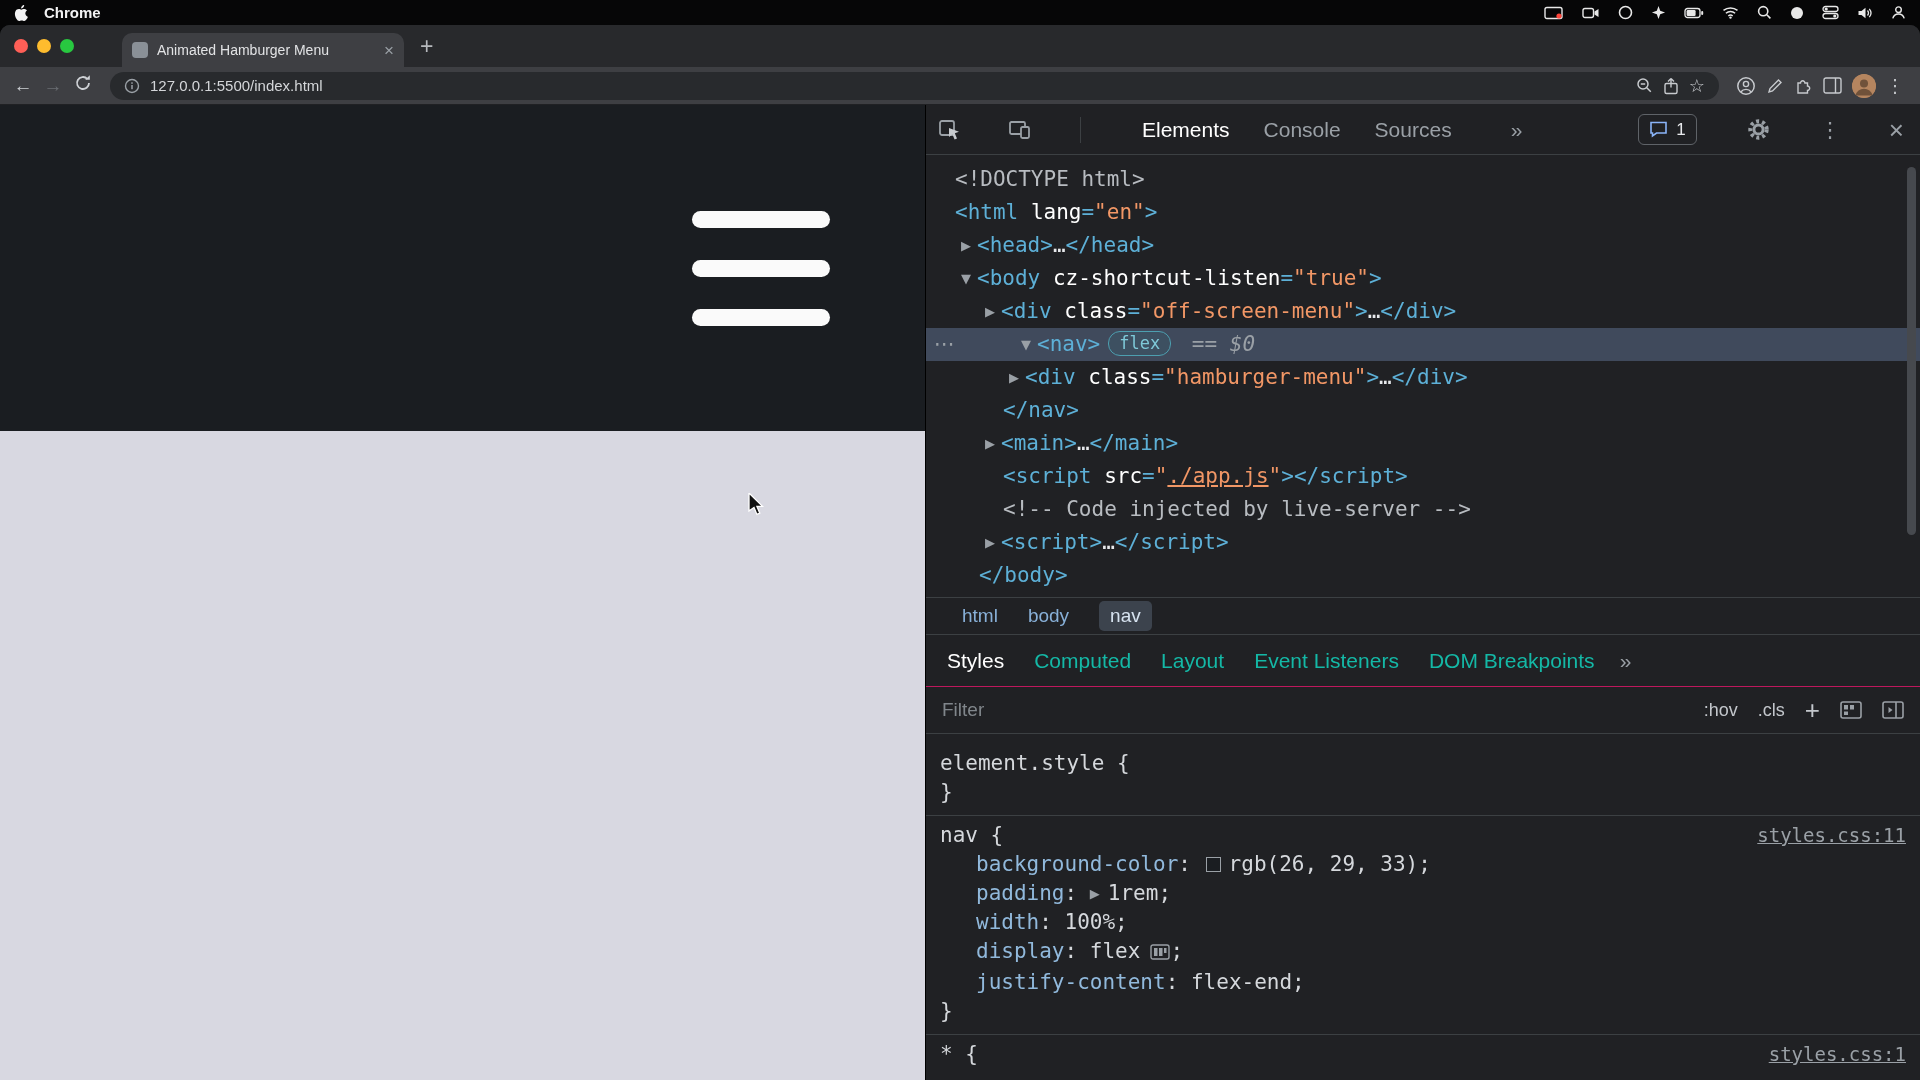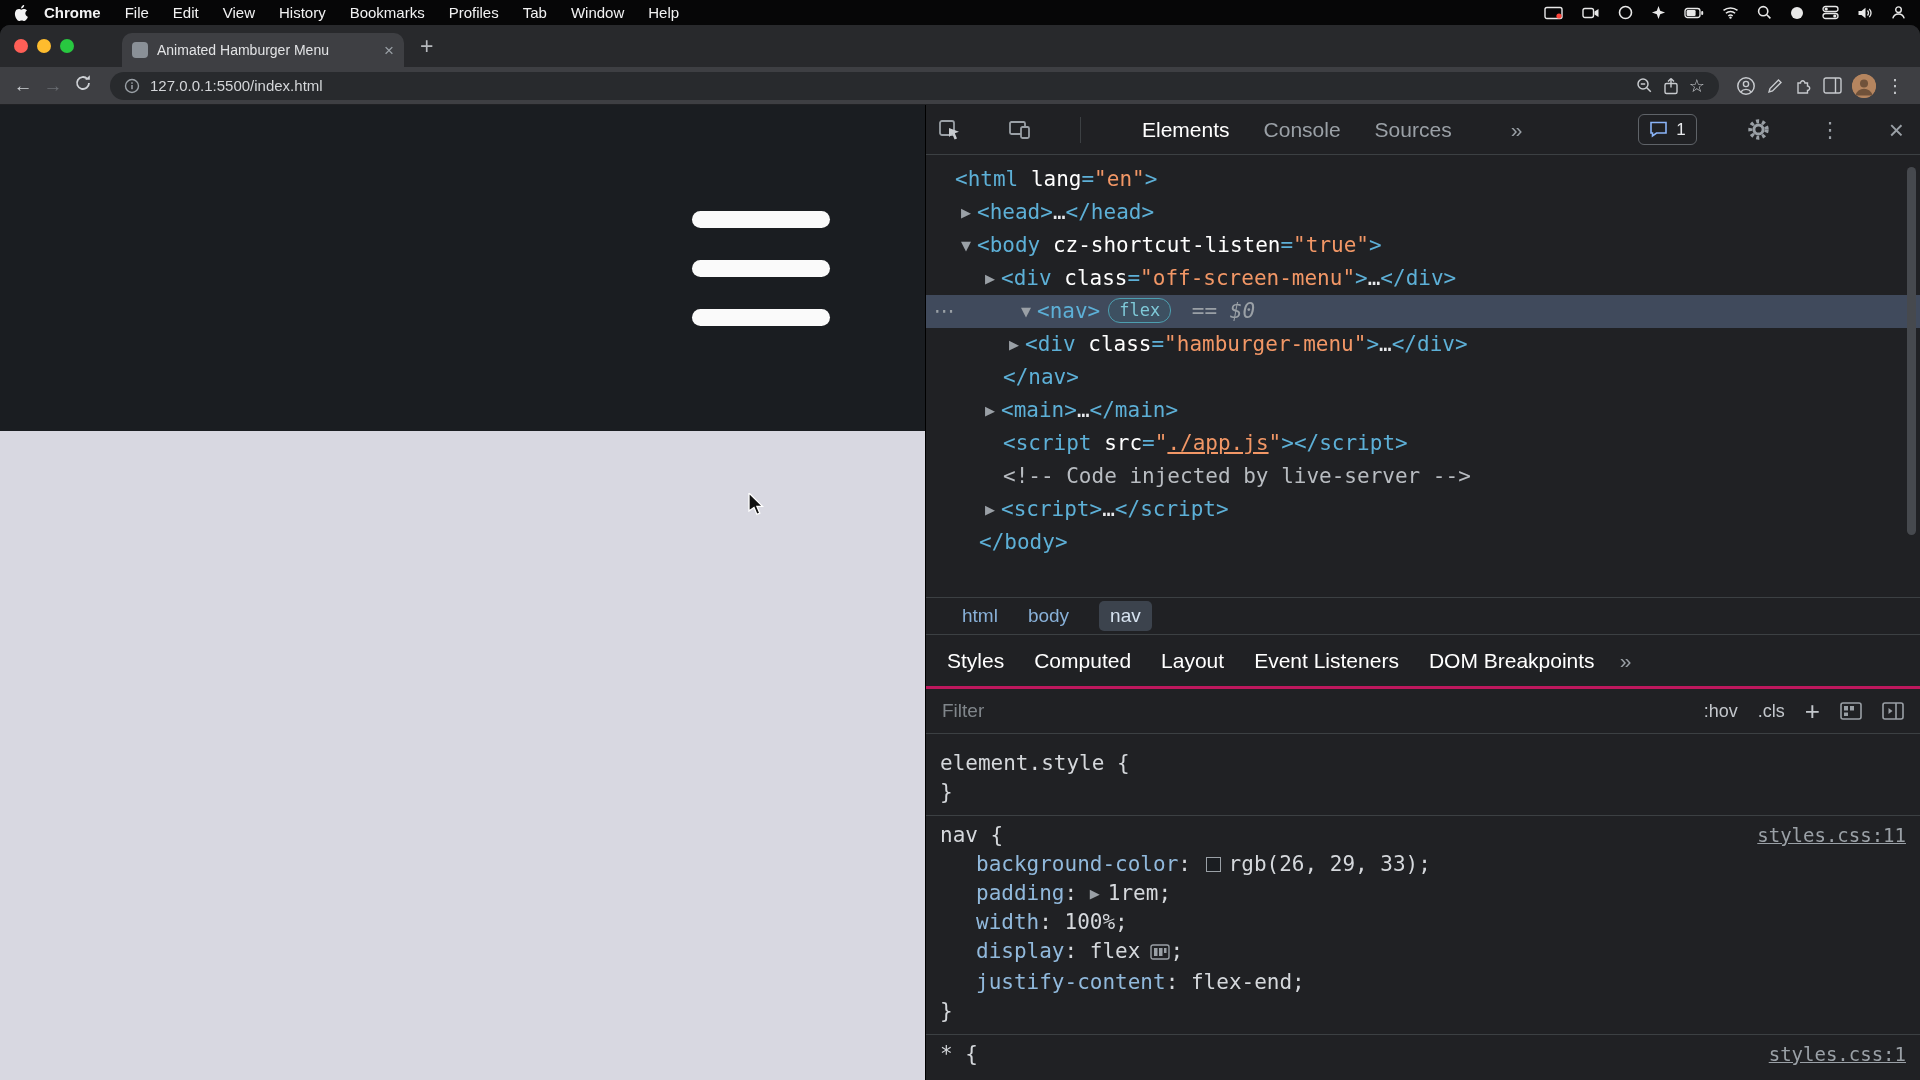--- a/index.html
+++ b/index.html
@@ -79,24 +79,24 @@
   .tk-eq{color:#9aa0a6;}
   .tk-dollar{color:#9aa0a6;font-style:italic;}
   .flex-badge{display:inline-block;border:1px solid #4d9fb0;color:#7fc9d8;background:rgba(46,117,130,0.15);border-radius:12px;padding:0 10px;margin:0 8px;font-size:17px;line-height:23px;vertical-align:2px;}
 
   .crumbs{height:37px;flex:none;border-top:1px solid #3c4043;display:flex;align-items:center;padding:0 0 0 36px;gap:30px;}
   .crumb{color:#88b0d8;font-size:19px;}
   .crumb.sel{background:#3c434d;color:#d7e3f0;padding:4px 11px;border-radius:5px;}
 
   .styles-tabs{height:52px;flex:none;border-top:1px solid #3c4043;display:flex;align-items:center;padding:0 6px;}
   .st-tabs{display:flex;height:100%;}
-  .st-tab{padding:0 15px;font-size:21px;color:#ffffff;display:flex;align-items:center;}
+  .st-tab{padding:0 15px;font-size:21px;color:#14b8a6;display:flex;align-items:center;}
   .st-tab.active{color:#ffffff;}
 
-  .filter-bar{height:48px;flex:none;border-top:3px solid #be185d;border-bottom:1px solid #3c4043;display:flex;align-items:center;padding:0 16px;gap:20px;}
+  .filter-bar{height:48px;flex:none;border-top:1px solid #be185d;border-bottom:1px solid #3c4043;display:flex;align-items:center;padding:0 16px;gap:20px;}
   .filter-text{color:#80868b;font-size:19px;flex:1;}
   .tb-txt{color:#c3c7cc;font-size:18px;}
   .tb-plus{color:#c3c7cc;font-size:26px;line-height:1;}
   .fb-ic{display:flex;align-items:center;}
 
   .styles-pane{flex:1;font-family:"DejaVu Sans Mono",monospace;font-size:21px;line-height:29px;padding-top:10px;overflow:hidden;}
   .rule{border-bottom:1px solid #3c4043;padding:5px 14px 8px;}
   .rule.partial{border-bottom:none;}
   .r-head{overflow:hidden;}
   .css-sel{color:#d5d8dc;}
@@ -118,31 +118,20 @@
 
 <div class="screen">
 
   <div class="menubar">
     <span class="apple">
       <svg width="14" height="16" viewBox="0 0 14 16">
           <path fill="#f2f2f3" d="M11.3 8.6c0-2 1.6-2.9 1.7-3-0.9-1.3-2.3-1.5-2.8-1.5-1.2-.1-2.3.7-2.9.7-.6 0-1.5-.7-2.5-.7C3.5 4.1 2.3 4.8 1.6 6c-1.4 2.4-.4 6 1 8 .7 1 1.5 2 2.5 2 1 0 1.4-.6 2.6-.6 1.2 0 1.5.6 2.6.6s1.8-1 2.4-1.9c.8-1.1 1.1-2.2 1.1-2.2s-2.4-1-2.5-3.3zM9.4 2.3c.5-.7.9-1.6.8-2.3-.8 0-1.7.5-2.3 1.2-.5.6-.9 1.5-.8 2.3.9.1 1.8-.5 2.3-1.2z"></path>
         </svg>
     </span>
     <span class="mb-app">Chrome</span>
-    <span class="mb-items" id="mb-items">
-        <span class="mb-item">File</span>
-        <span class="mb-item">Edit</span>
-        <span class="mb-item">View</span>
-        <span class="mb-item">History</span>
-        <span class="mb-item">Bookmarks</span>
-        <span class="mb-item">Profiles</span>
-        <span class="mb-item">Tab</span>
-        <span class="mb-item">Window</span>
-        <span class="mb-item">Help</span>
-      </span>
     <span class="mb-status">
       <span class="mbi">
           <svg width="20" height="16" viewBox="0 0 20 16">
             <rect x="1" y="2.5" width="17" height="11" rx="2" fill="none" stroke="#e8e8e8" stroke-width="1.4"></rect>
             <circle cx="15" cy="11" r="2.6" fill="#ff453a"></circle>
           </svg>
         </span>
       <span class="mbi">
           <svg width="18" height="14" viewBox="0 0 18 14">
             <rect x="1" y="2.5" width="10.5" height="9" rx="2" fill="none" stroke="#e8e8e8" stroke-width="1.4"></rect>
@@ -334,20 +323,21 @@
               <svg width="23" height="23" viewBox="0 0 23 23">
                 <circle cx="11.5" cy="11.5" r="8.2" fill="none" stroke="#9aa0a6" stroke-width="4" stroke-dasharray="3 3"></circle>
                 <circle cx="11.5" cy="11.5" r="4.6" fill="none" stroke="#9aa0a6" stroke-width="3"></circle>
               </svg>
             </span>
           <span class="dt-kebab">⋮</span>
           <span class="dt-close">×</span>
         </div>
 
         <div class="dom-tree" id="dom-tree">
+            <div class="t-row"><span style="padding-left: 29px;"><span class="tk-doctype">&lt;!DOCTYPE html&gt;</span></span></div>
             <div class="t-row"><span style="padding-left: 29px;"><span class="tk-punct">&lt;</span><span class="tk-tag">html</span><span class="tk-attr"> lang</span><span class="tk-punct">=</span><span class="tk-str">"en"</span><span class="tk-punct">&gt;</span></span></div>
             <div class="t-row"><span style="padding-left: 53px;"><span class="arr">▶</span><span class="tk-punct">&lt;</span><span class="tk-tag">head</span><span class="tk-punct">&gt;</span><span class="tk-dots">…</span><span class="tk-punct">&lt;/</span><span class="tk-tag">head</span><span class="tk-punct">&gt;</span></span></div>
             <div class="t-row"><span style="padding-left: 53px;"><span class="arr">▼</span><span class="tk-punct">&lt;</span><span class="tk-tag">body</span><span class="tk-attr"> cz-shortcut-listen</span><span class="tk-punct">=</span><span class="tk-str">"true"</span><span class="tk-punct">&gt;</span></span></div>
             <div class="t-row"><span style="padding-left: 77px;"><span class="arr">▶</span><span class="tk-punct">&lt;</span><span class="tk-tag">div</span><span class="tk-attr"> class</span><span class="tk-punct">=</span><span class="tk-str">"off-screen-menu"</span><span class="tk-punct">&gt;</span><span class="tk-dots">…</span><span class="tk-punct">&lt;/</span><span class="tk-tag">div</span><span class="tk-punct">&gt;</span></span></div>
             <div class="t-row sel"><span class="hdots">⋯</span><span style="padding-left: 113px;"><span class="arr">▼</span><span class="tk-punct">&lt;</span><span class="tk-tag">nav</span><span class="tk-punct">&gt;</span><span class="flex-badge">flex</span><span class="tk-eq"> == </span><span class="tk-dollar">$0</span></span></div>
             <div class="t-row"><span style="padding-left: 101px;"><span class="arr">▶</span><span class="tk-punct">&lt;</span><span class="tk-tag">div</span><span class="tk-attr"> class</span><span class="tk-punct">=</span><span class="tk-str">"hamburger-menu"</span><span class="tk-punct">&gt;</span><span class="tk-dots">…</span><span class="tk-punct">&lt;/</span><span class="tk-tag">div</span><span class="tk-punct">&gt;</span></span></div>
             <div class="t-row"><span style="padding-left: 77px; margin-top: 48px;"><span class="tk-punct">&lt;/</span><span class="tk-tag">nav</span><span class="tk-punct">&gt;</span></span></div>
             <div class="t-row"><span style="padding-left: 77px;"><span class="arr">▶</span><span class="tk-punct">&lt;</span><span class="tk-tag">main</span><span class="tk-punct">&gt;</span><span class="tk-dots">…</span><span class="tk-punct">&lt;/</span><span class="tk-tag">main</span><span class="tk-punct">&gt;</span></span></div>
             <div class="t-row"><span style="padding-left: 77px;"><span class="tk-punct">&lt;</span><span class="tk-tag">script</span><span class="tk-attr"> src</span><span class="tk-punct">=</span><span class="tk-str">"</span><span class="tk-link">./app.js</span><span class="tk-str">"</span><span class="tk-punct">&gt;</span><span class="tk-punct">&lt;/</span><span class="tk-tag">script</span><span class="tk-punct">&gt;</span></span></div>
             <div class="t-row"><span style="padding-left: 77px;"><span class="tk-comment">&lt;!-- Code injected by live-server --&gt;</span></span></div>

